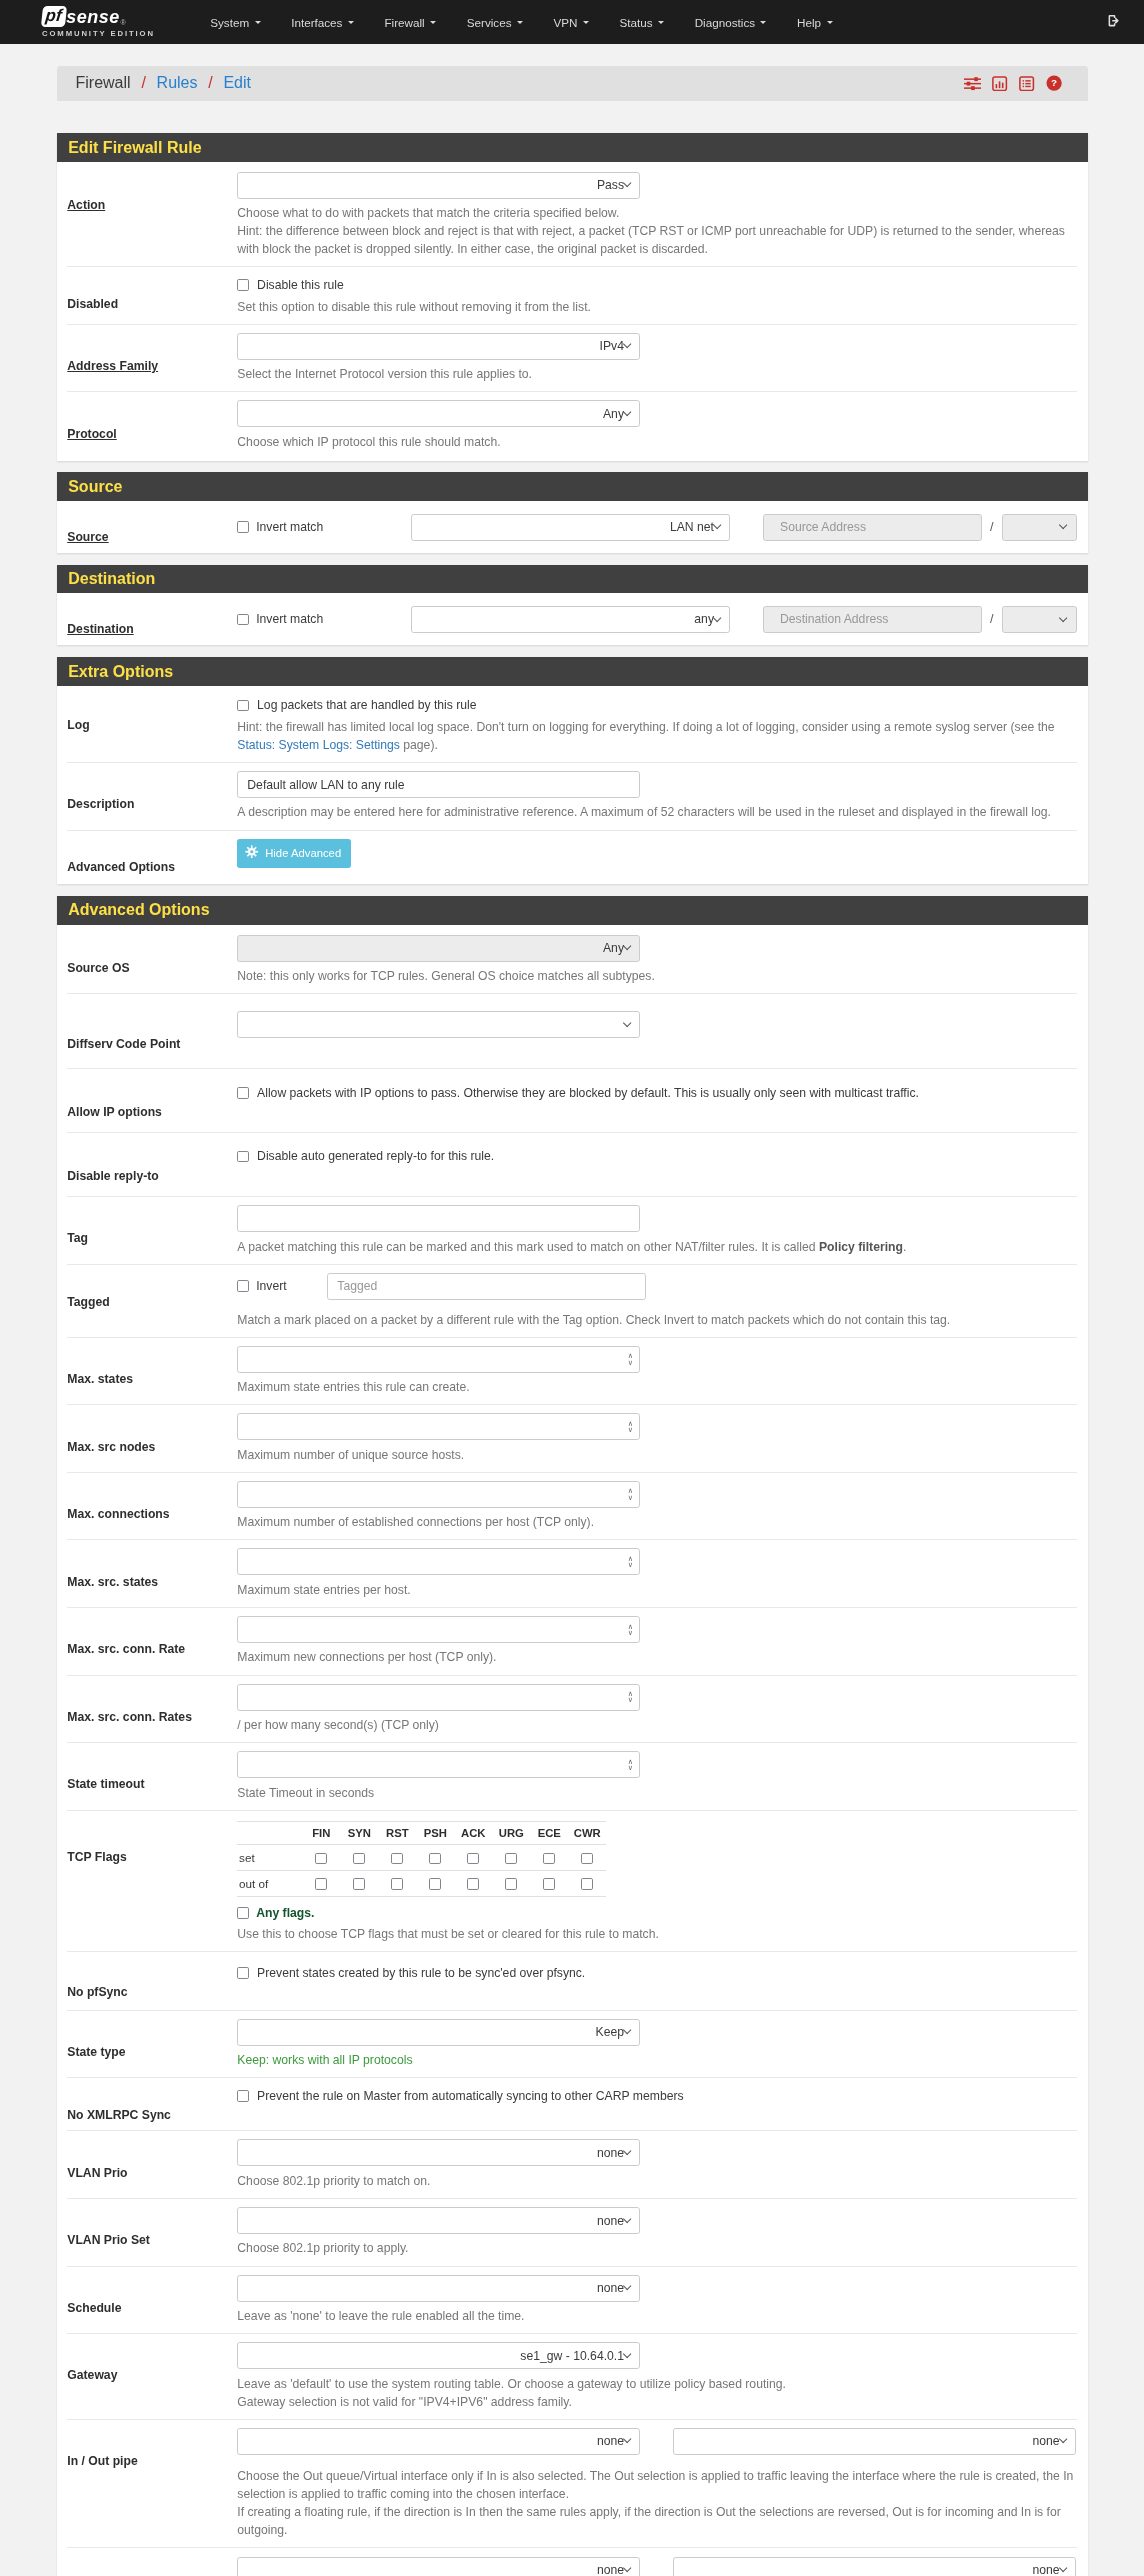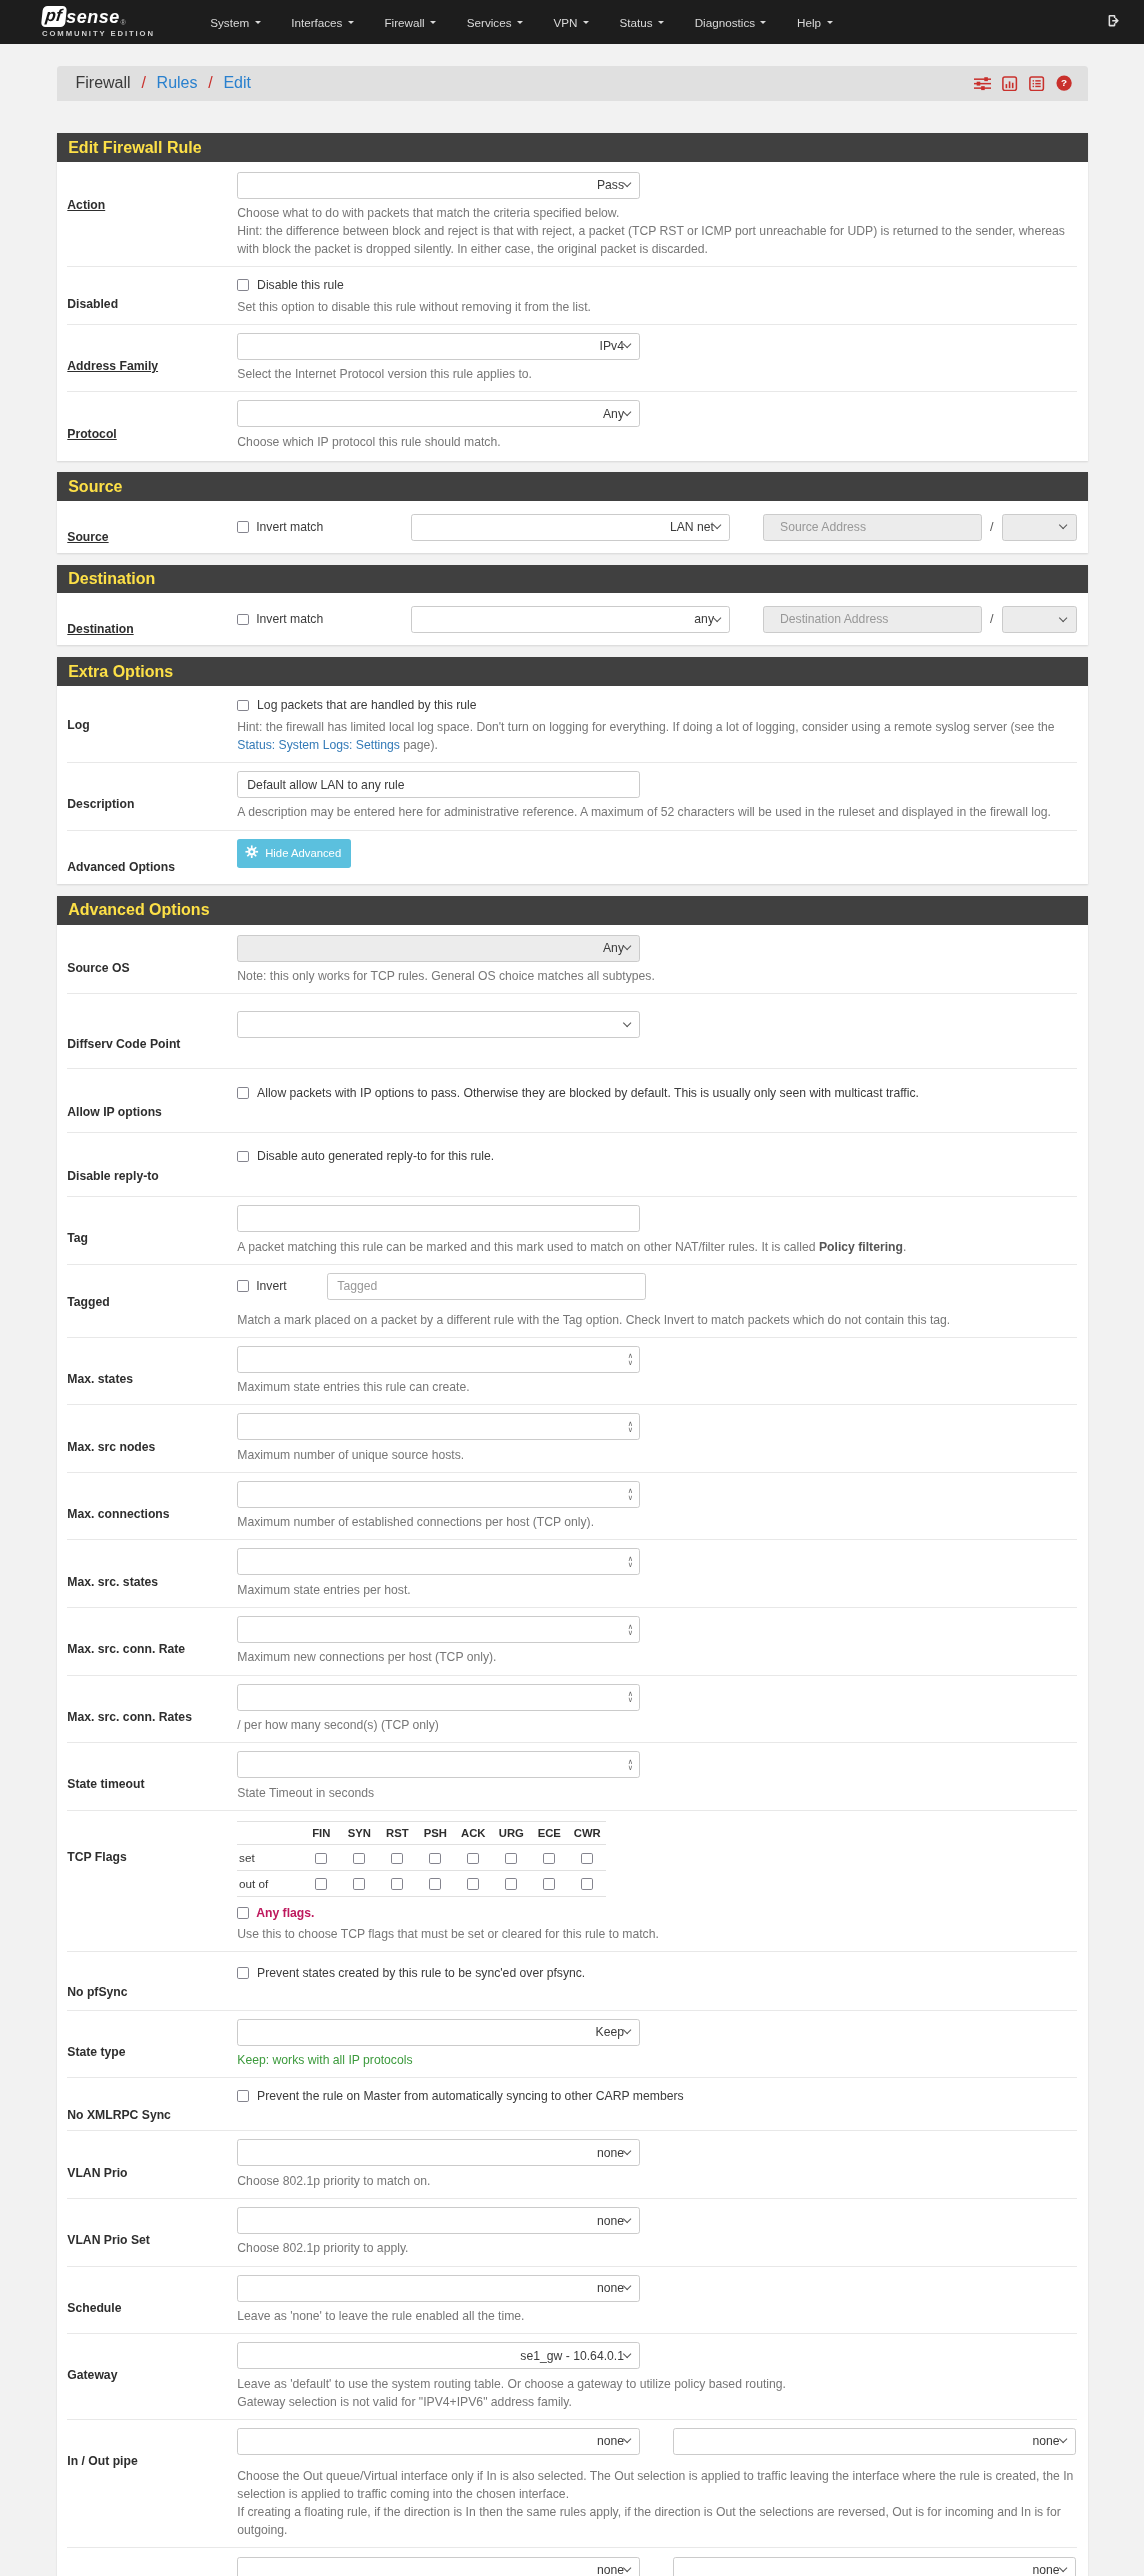--- a/index.html
+++ b/index.html
@@ -15,21 +15,21 @@
   .logo-sense { color:#fff; font-weight:bold; font-style:italic; font-size:18px; letter-spacing:0.5px; line-height:20px; }
   .logo-reg { color:#bbb; font-size:7.2px; margin-left:0.9px; }
   .logo-edition { color:#cfcfcf; font-size:7.7px; letter-spacing:1.9px; font-weight:bold; margin-top:2.7px; }
   .nav-item { color:#d9d9d9; font-size:11.7px; padding:0 15.3px; display:flex; align-items:center; gap:5.4px; cursor:pointer; }
   .caret { width:0; height:0; border-left:3.6px solid transparent; border-right:3.6px solid transparent; border-top:3.6px solid #d9d9d9; }
   .nav-right { margin-left:auto; display:flex; align-items:center; }
 
   
   .container { width:1031px; margin:21.7px auto 0 auto; }
   .crumbbar { background:#e0e0e0; border-radius:3.6px 3.6px 0 0; height:35px; display:flex; align-items:center;
-              padding:0 15px 0 19px; margin-bottom:32.5px; }
+              padding:0 25px 0 19px; margin-bottom:32.5px; }
   .crumb { font-size:16px; }
   .crumb .sep { color:#c9302c; padding:0 6.3px; }
   .crumb .lnk { color:#2980ce; }
   .crumb .plain { color:#3b3b3b; }
   .crumb-icons { margin-left:auto; display:flex; align-items:center; gap:11.7px; }
   .crumb-icons svg { display:block; }
 
   
   .panel { background:#fff; margin-bottom:11.7px; box-shadow:0 0.9px 1.8px rgba(0,0,0,.12); }
   .panel-h { background:#404040; color:#fde047; font-weight:bold; font-size:16px; padding:5.4px 11.7px; }
@@ -83,21 +83,21 @@
   
   .tft { border-collapse:collapse; margin-top:1.8px; }
   .tft td, .tft th { padding:5.4px 0; }
   .tft th { font-size:11.3px; width:38px; text-align:center; color:#2e2e2e; }
   .tft .rl { width:65px; text-align:left; font-size:11.7px; color:#3b3b3b; font-weight:normal; padding-left:1.8px; }
   .tft thead tr { border-top:0.9px solid #e0e0e0; border-bottom:0.9px solid #e0e0e0; }
   .tft tbody tr { border-bottom:0.9px solid #e0e0e0; }
   .tft tbody tr:last-child { border-bottom:0.9px solid #e0e0e0; }
   .tft td { text-align:center; }
   .tft .cb { display:inline-block; vertical-align:middle; }
-  .anyflags { display:flex; align-items:center; gap:7.2px; margin-top:9px; font-weight:bold; color:#be185d; }
+  .anyflags { display:flex; align-items:center; gap:7.2px; margin-top:9px; font-weight:bold; color:#14532d; }
 
   .dual { display:flex; }
   .dual .sel + .sel { margin-left:32.5px; }
 </style>
 </head>
 <body>
 
 <div class="navbar">
   <div class="logo">
     <div class="logo-top">

